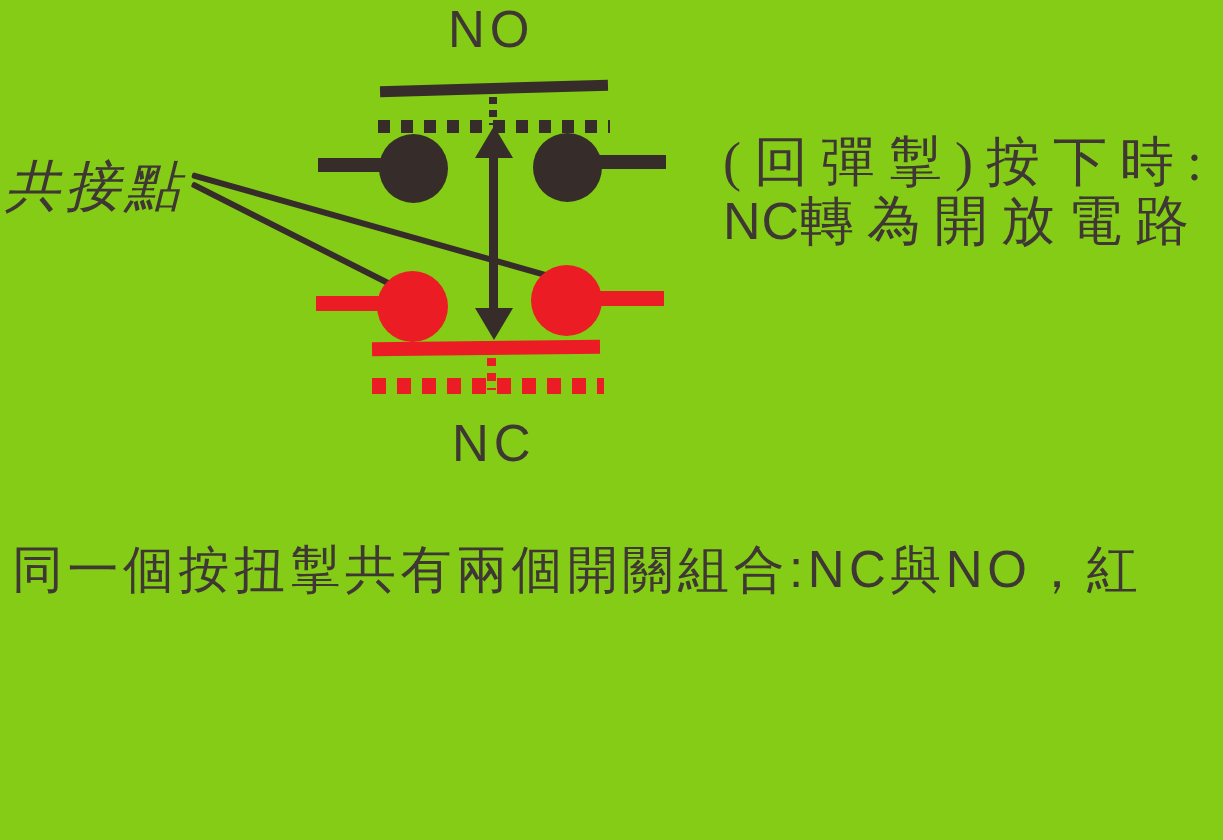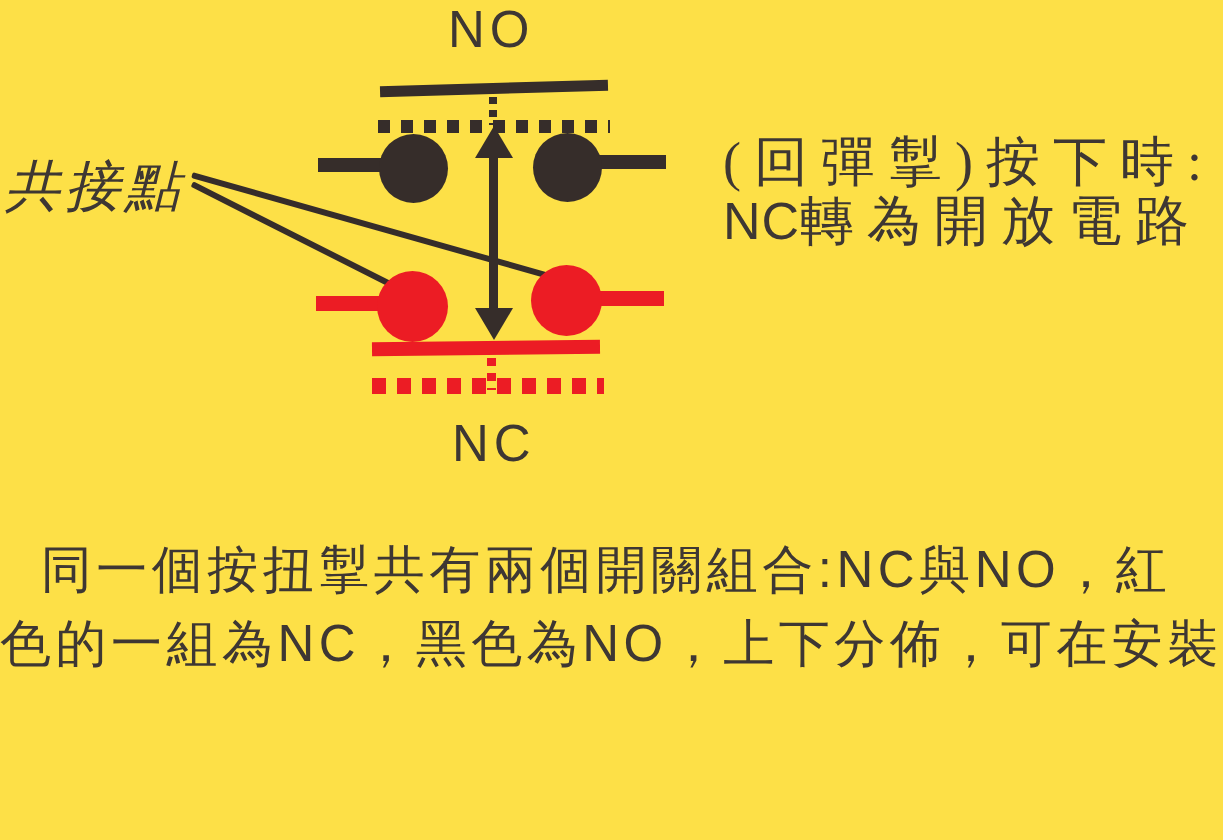--- a/index.html
+++ b/index.html
@@ -4,21 +4,21 @@
 <style>
   :root{
     --ink:#362D2A;
     --red:#EC1C24;
     --text:#3E3733;
   }
   html,body{margin:0;padding:0;background:#ffffff;}
   #stage{
     position:relative;
     width:1223px;height:840px;
-    background:#fde047;
+    background:#84cc16;
     overflow:hidden;
     font-family:"Liberation Sans", sans-serif;
   }
   .abs{position:absolute;}
 
   
   .bar{background:var(--ink);}
   .bar.red{background:var(--red);}
   .circle{border-radius:50%;background:var(--ink);}
   .circle.red{background:var(--red);}
@@ -110,18 +110,17 @@
 
   <div class="abs side-note" style="left:699px;top:133px;">
     <div class="row">
       <span class="cjk">(回彈掣)按下時:</span>
     </div>
     <div class="row">
       <span class="latin">NC</span><span class="cjk">轉為開放電路</span>
     </div>
   </div>
 
-  <div class="abs paragraph" style="left:0;top:533px;text-align:center;">
+  <div class="abs paragraph" style="left:12px;top:533px;">
     <div>同一個按扭掣共有兩個開關組合:NC與NO，紅</div>
-    <div>色的一組為NC，黑色為NO，上下分佈，可在安裝</div>
   </div>
 
 </div>
 
 </body></html>

